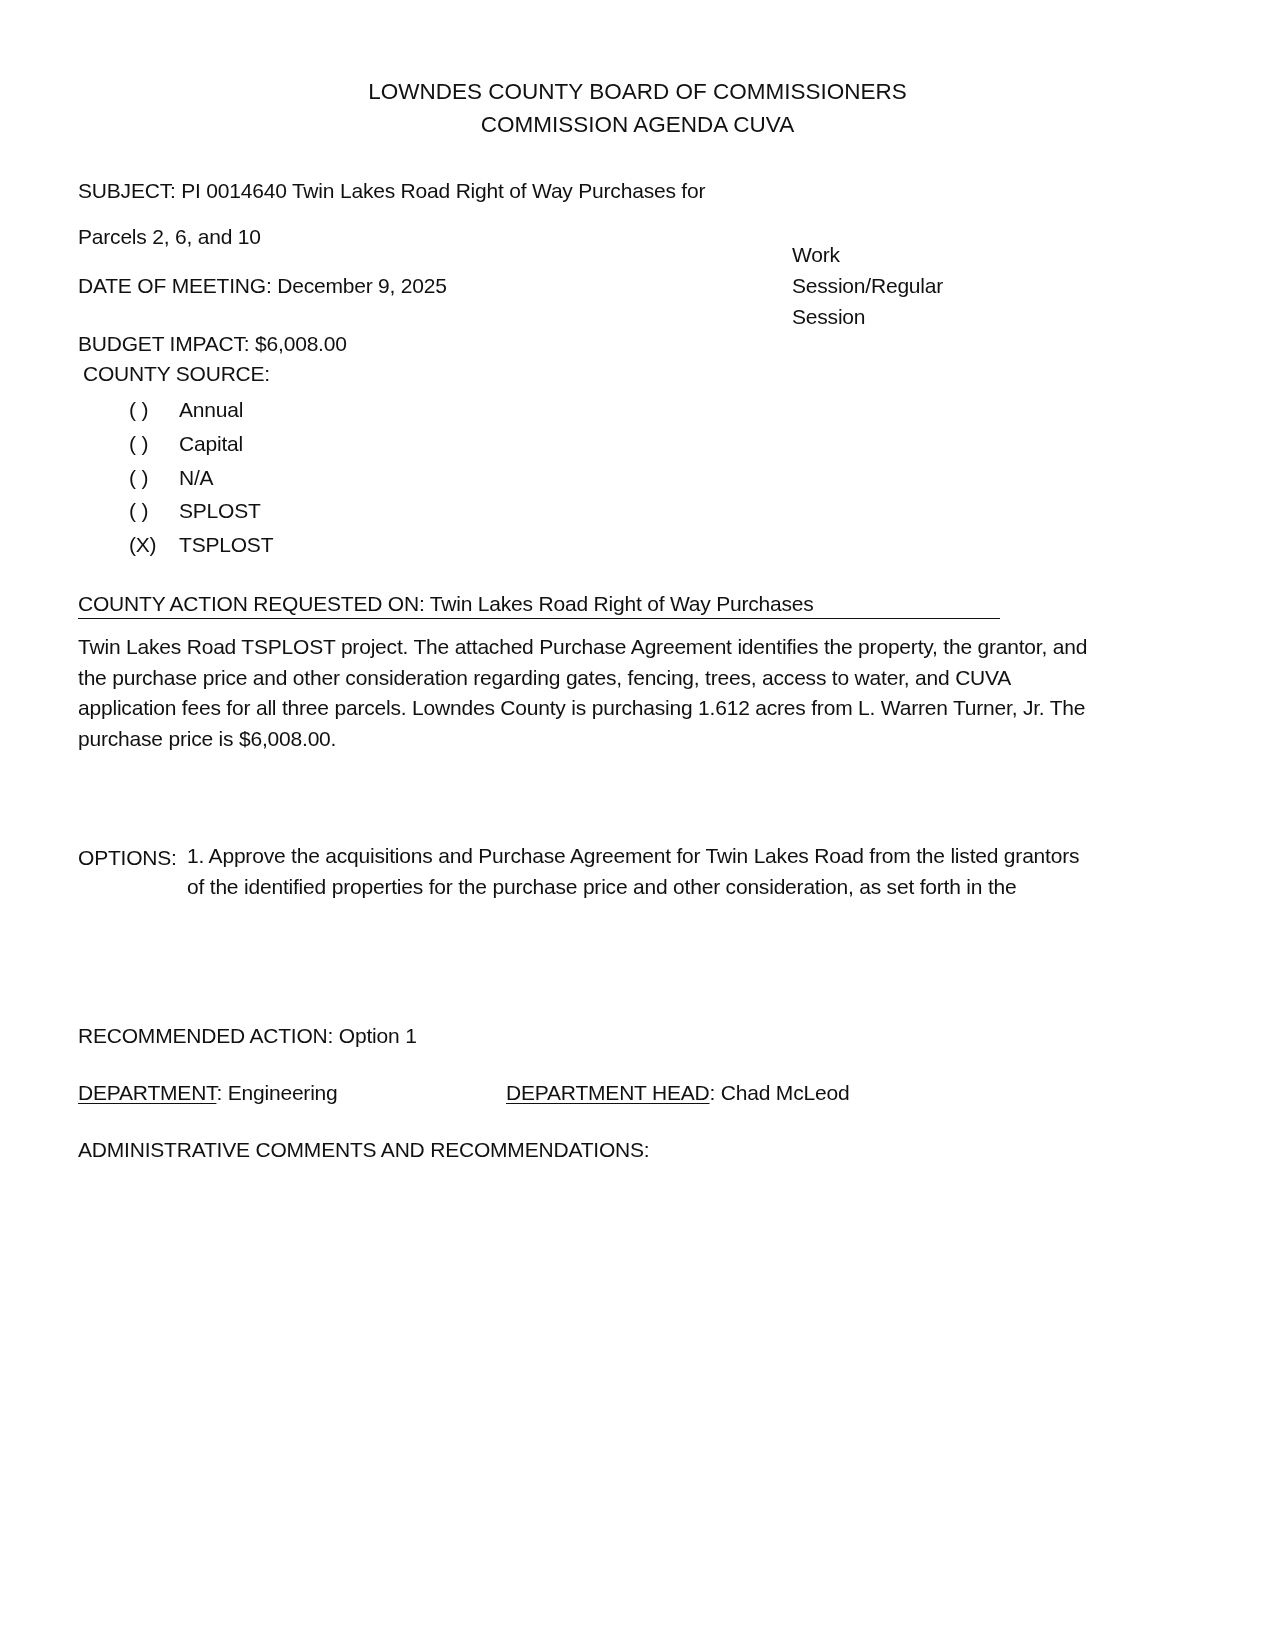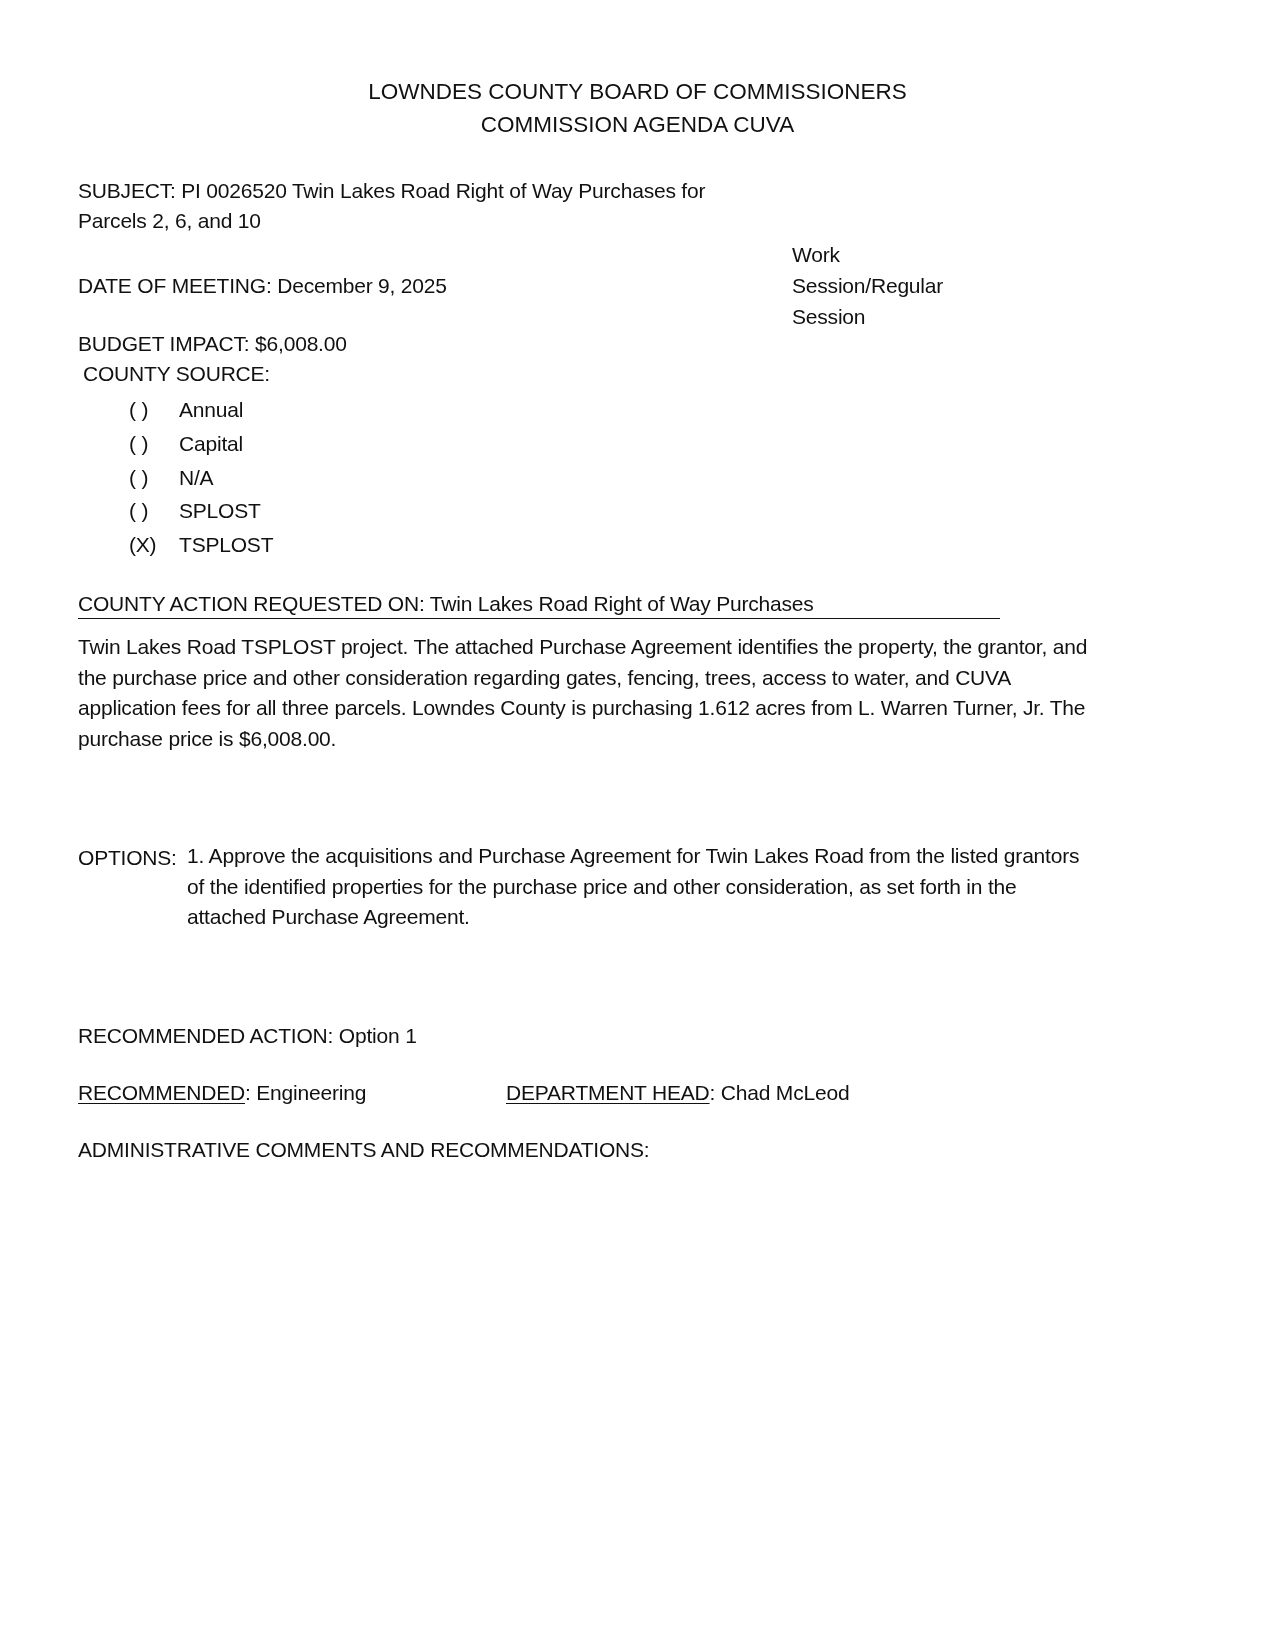--- a/index.html
+++ b/index.html
@@ -43,22 +43,22 @@
       line-height: 30.6px;
     }
     .opt-block .line { display: block; white-space: nowrap; }
   </style>
 </head>
 <body>
 
 <div class="abs center title" style="top:81px;">LOWNDES COUNTY BOARD OF COMMISSIONERS</div>
 <div class="abs center title" style="top:114px;">COMMISSION AGENDA CUVA</div>
 
-<div class="abs" style="left:78px; top:180px;">SUBJECT: PI 0026520 Twin Lakes Road Right of Way Purchases for</div>
-<div class="abs" style="left:78px; top:210px;">Parcels 2, 6, and 10</div>
+<div class="abs" style="left:78px; top:180px;">SUBJECT: PI 0014640 Twin Lakes Road Right of Way Purchases for</div>
+<div class="abs" style="left:78px; top:226px;">Parcels 2, 6, and 10</div>
 
 <div class="abs" style="left:792px; top:244px;">Work</div>
 <div class="abs" style="left:792px; top:275px;">Session/Regular</div>
 <div class="abs" style="left:792px; top:306px;">Session</div>
 
 <div class="abs" style="left:78px; top:275px;">DATE OF MEETING: December 9, 2025</div>
 
 <div class="abs" style="left:78px; top:333px;">BUDGET IMPACT: $6,008.00</div>
 <div class="abs" style="left:83px; top:363px;">COUNTY SOURCE:</div>
 
@@ -85,25 +85,24 @@
   <span class="line">Twin Lakes Road TSPLOST project. The attached Purchase Agreement identifies the property, the grantor, and</span>
   <span class="line">the purchase price and other consideration regarding gates, fencing, trees, access to water, and CUVA</span>
   <span class="line">application fees for all three parcels. Lowndes County is purchasing 1.612 acres from L. Warren Turner, Jr. The</span>
   <span class="line">purchase price is $6,008.00.</span>
 </div>
 
 <div class="opt-label" style="top:847px;">OPTIONS:</div>
 <div class="opt-block" style="top:841px;">
   <span class="line">1. Approve the acquisitions and Purchase Agreement for Twin Lakes Road from the listed grantors</span>
   <span class="line">of the identified properties for the purchase price and other consideration, as set forth in the</span>
-  <span class="line">attached Purchase Agreement.</span>
 </div>
 
 <div class="abs" style="left:78px; top:1025px;">RECOMMENDED ACTION: Option 1</div>
 
 <div class="abs" style="left:78px; top:1082px;">
-  <span class="u">RECOMMENDED</span><span>: Engineering</span>
+  <span class="u">DEPARTMENT</span><span>: Engineering</span>
 </div>
 <div class="abs" style="left:506px; top:1082px;">
   <span class="u">DEPARTMENT HEAD</span><span>: Chad McLeod</span>
 </div>
 
 <div class="abs" style="left:78px; top:1139px;">ADMINISTRATIVE COMMENTS AND RECOMMENDATIONS:</div>
 
 </body></html>

